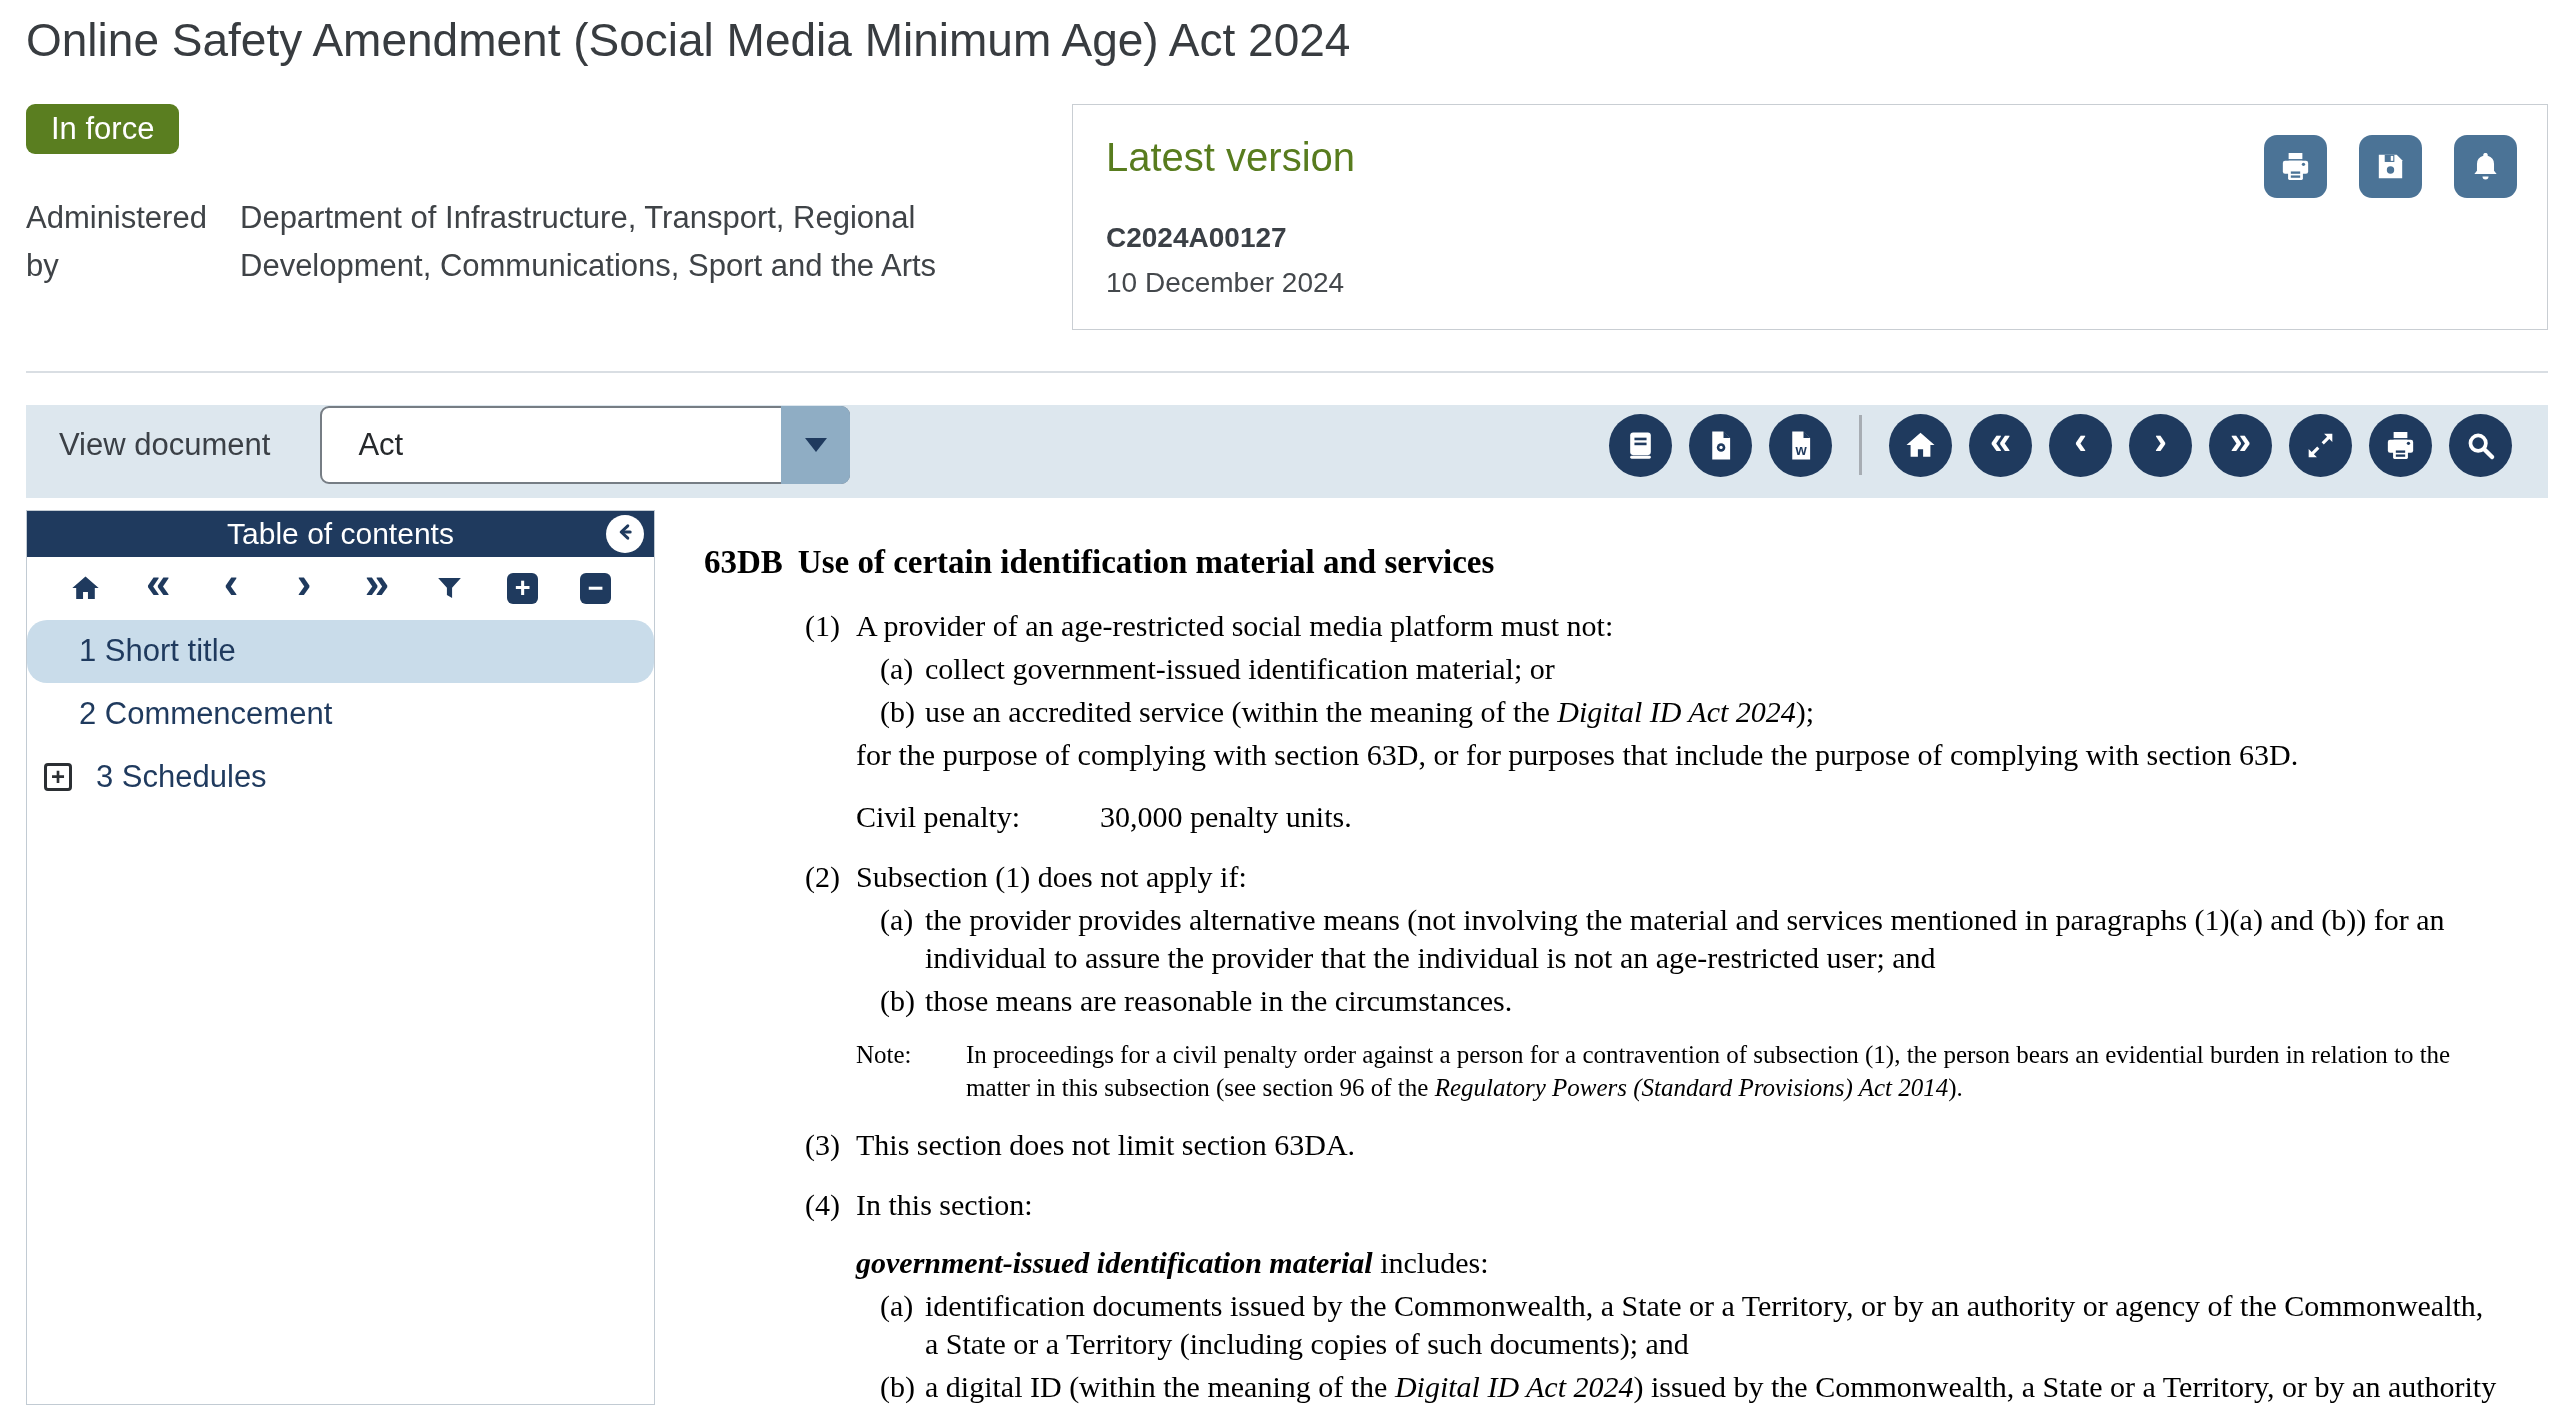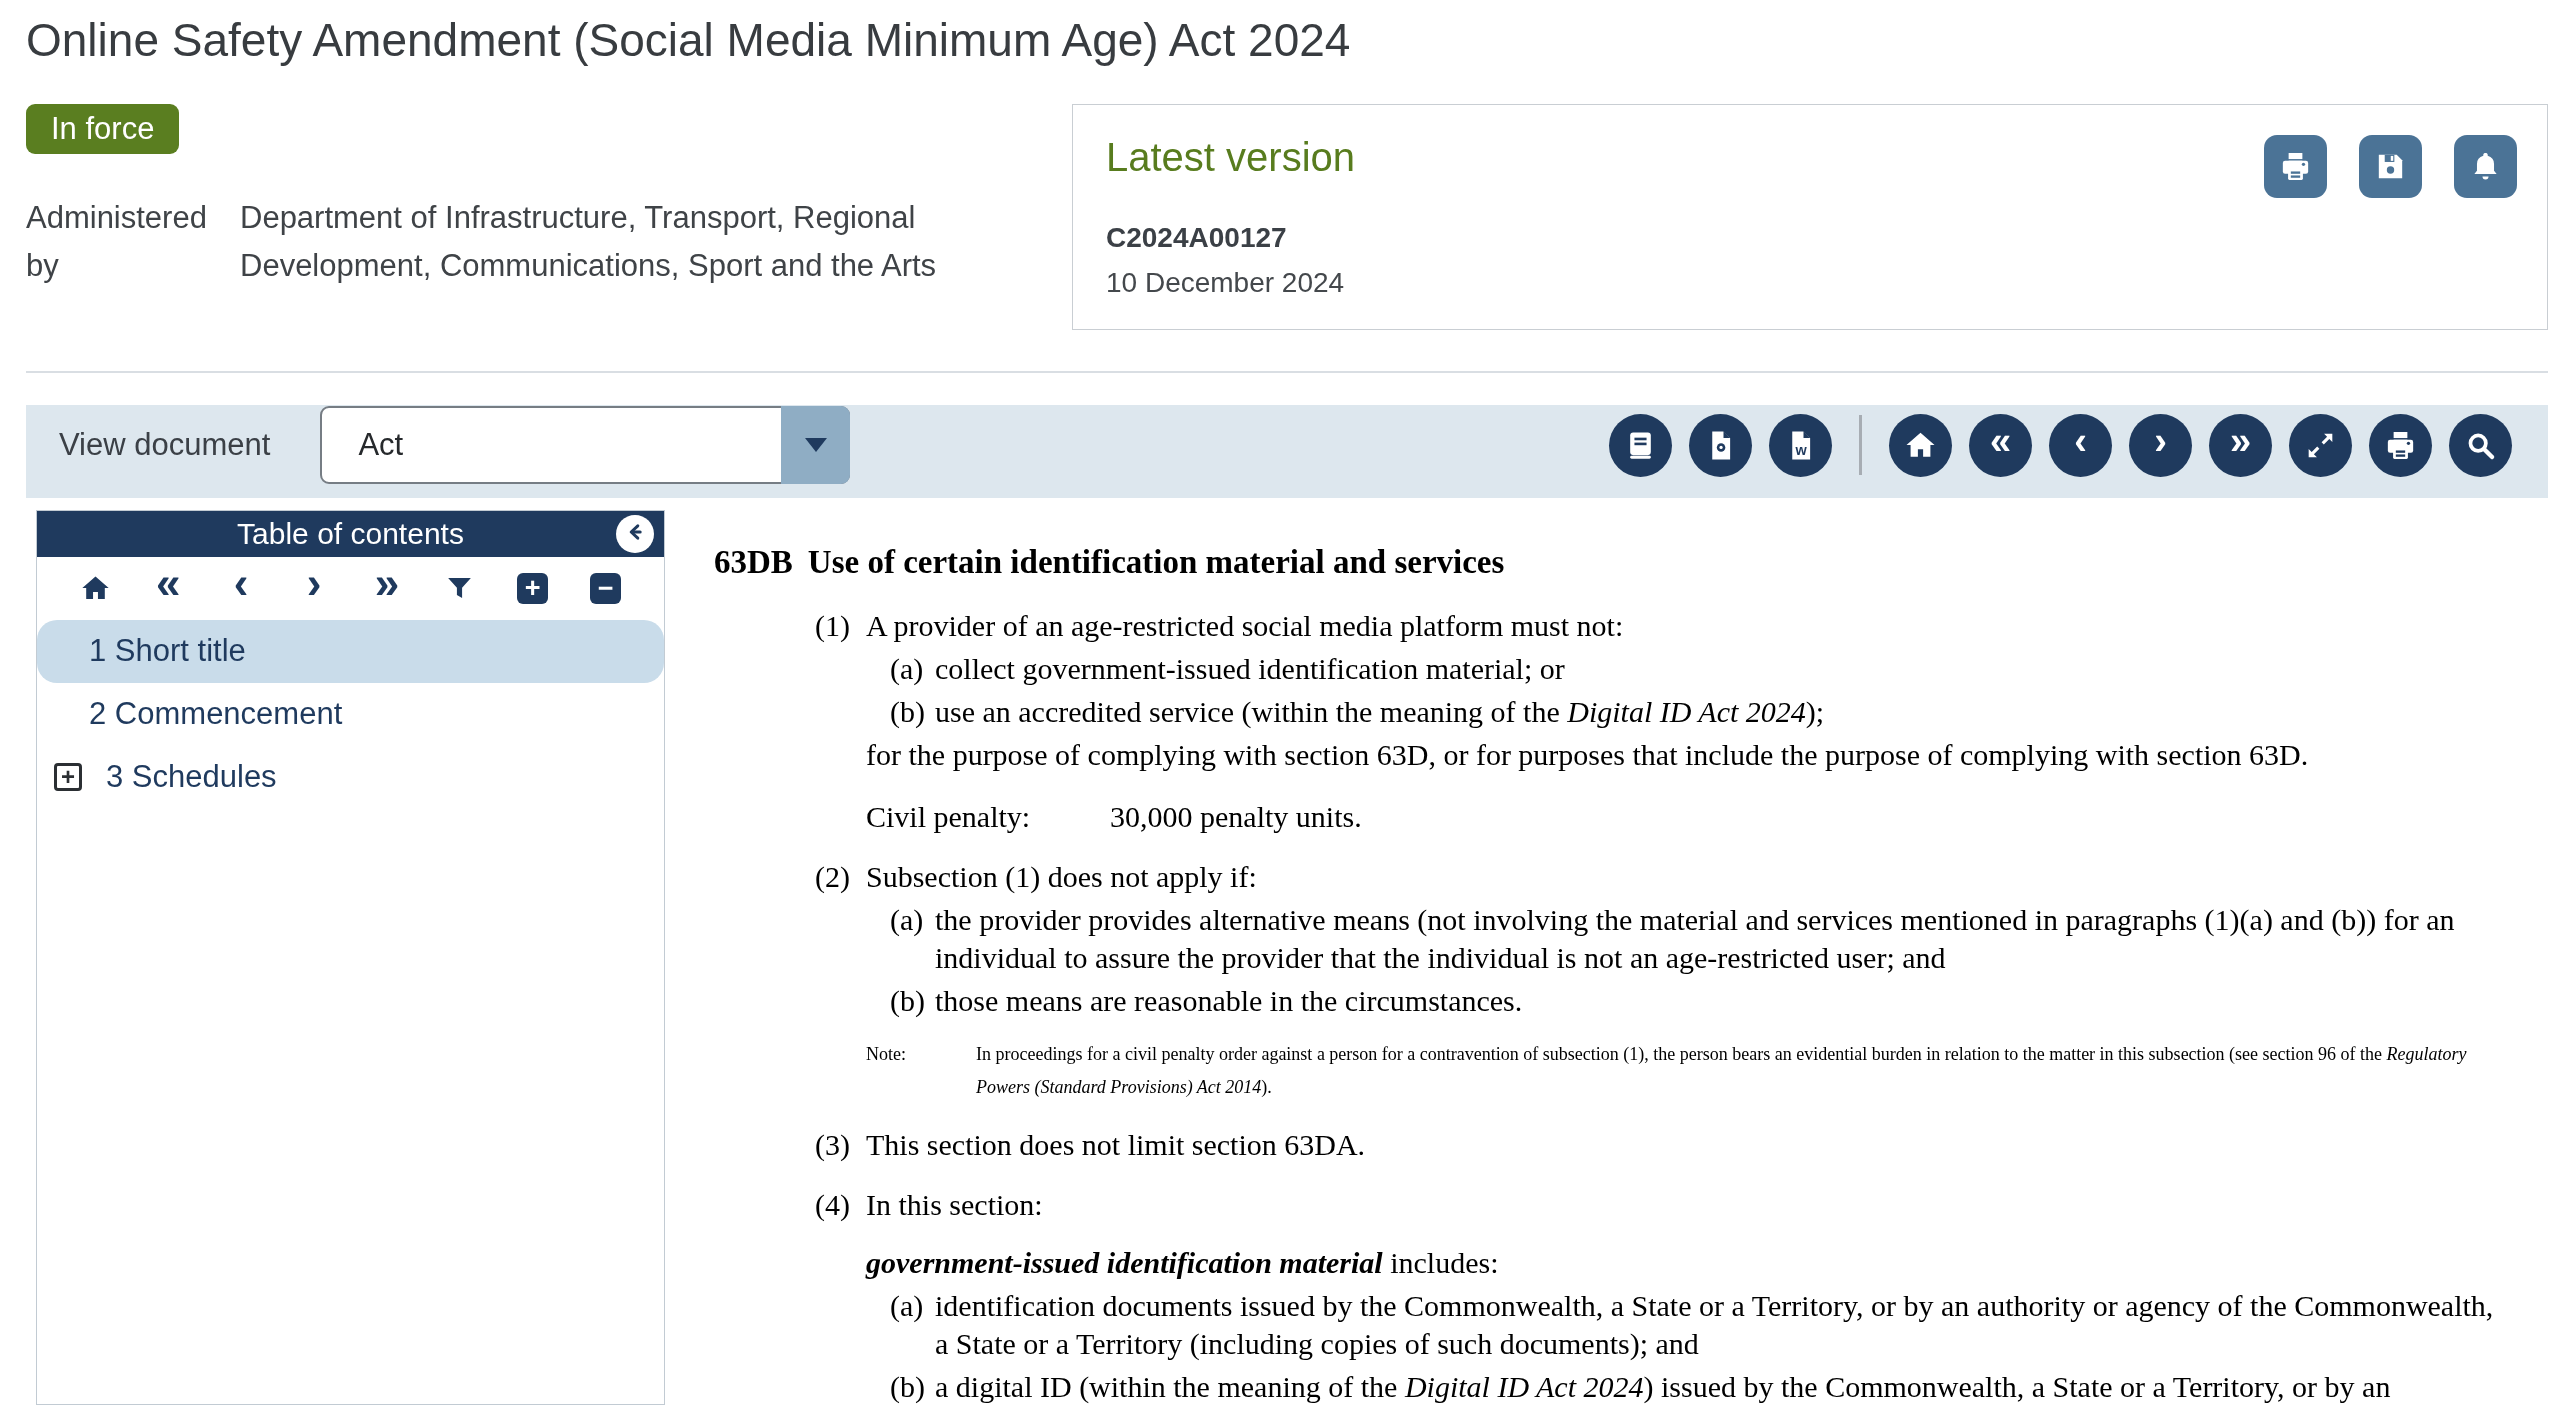--- a/index.html
+++ b/index.html
@@ -52,21 +52,21 @@
   .icon{width:33px;height:33px;display:block;}
   .icon svg{width:100%;height:100%;display:block;fill:currentColor;}
   svg .carve{fill:var(--carve);}
   .icon.glyph{display:flex;align-items:center;justify-content:center;font-weight:bold;
               font-size:38px;line-height:1;padding-bottom:8px;width:100%;height:100%;}
   .nav-btn .icon{width:33px;height:33px;}
   .lv-btn .icon{width:33px;height:33px;}
 
   
   .main-row{display:flex;align-items:flex-start;}
-  .toc{width:629px;flex:none;margin:12px 0 0 36px;background:#fff;border:1px solid #c2cbd3;
+  .toc{width:629px;flex:none;margin:12px 0 0 26px;background:#fff;border:1px solid #c2cbd3;
        box-sizing:border-box;height:895px;}
   .toc-header{height:46px;background:#1f3a5e;color:#fff;display:flex;align-items:center;
               justify-content:center;position:relative;font-size:30px;}
   .toc-collapse{position:absolute;right:10px;top:4px;width:38px;height:38px;border-radius:50%;
                 background:#fff;border:none;display:flex;align-items:center;justify-content:center;
                 padding:0;cursor:pointer;}
   .toc-collapse svg{width:24px;height:24px;}
   .toc-tools{height:63px;display:flex;align-items:center;justify-content:space-around;padding:0 22px;}
   .toc-tool{background:none;border:none;color:#1f3a5e;--carve:#fff;width:46px;height:46px;
             display:flex;align-items:center;justify-content:center;padding:0;cursor:pointer;}
@@ -86,21 +86,21 @@
   .main-content{flex:1;padding:46px 48px 0 49px;font-family:"Liberation Serif",serif;color:#000;}
   .l-heading{font-size:33px;font-weight:bold;display:flex;gap:15px;margin-bottom:26px;}
   .l-row{font-size:30px;line-height:38px;}
   .l-sub{display:flex;margin-left:101px;margin-top:22px;}
   .l-sub .l-num{width:51px;flex:none;}
   .l-para{display:flex;margin-left:176px;margin-top:5px;}
   .l-para .l-num{width:45px;flex:none;}
   .l-cont{margin-left:152px;margin-top:5px;}
   .l-pen{display:flex;margin-left:152px;margin-top:24px;}
   .l-pen-label{width:244px;flex:none;}
-  .l-note{display:flex;margin-left:152px;margin-top:18px;font-size:18px;line-height:33px;}
+  .l-note{display:flex;margin-left:152px;margin-top:18px;font-size:25px;line-height:33px;}
   .l-note-label{width:110px;flex:none;}
   .l-def{margin-left:152px;margin-top:20px;}
   .it{font-style:italic;}
   .bd{font-weight:bold;}
 </style>
 </head>
 <body>
 
 <div class="page">
 

